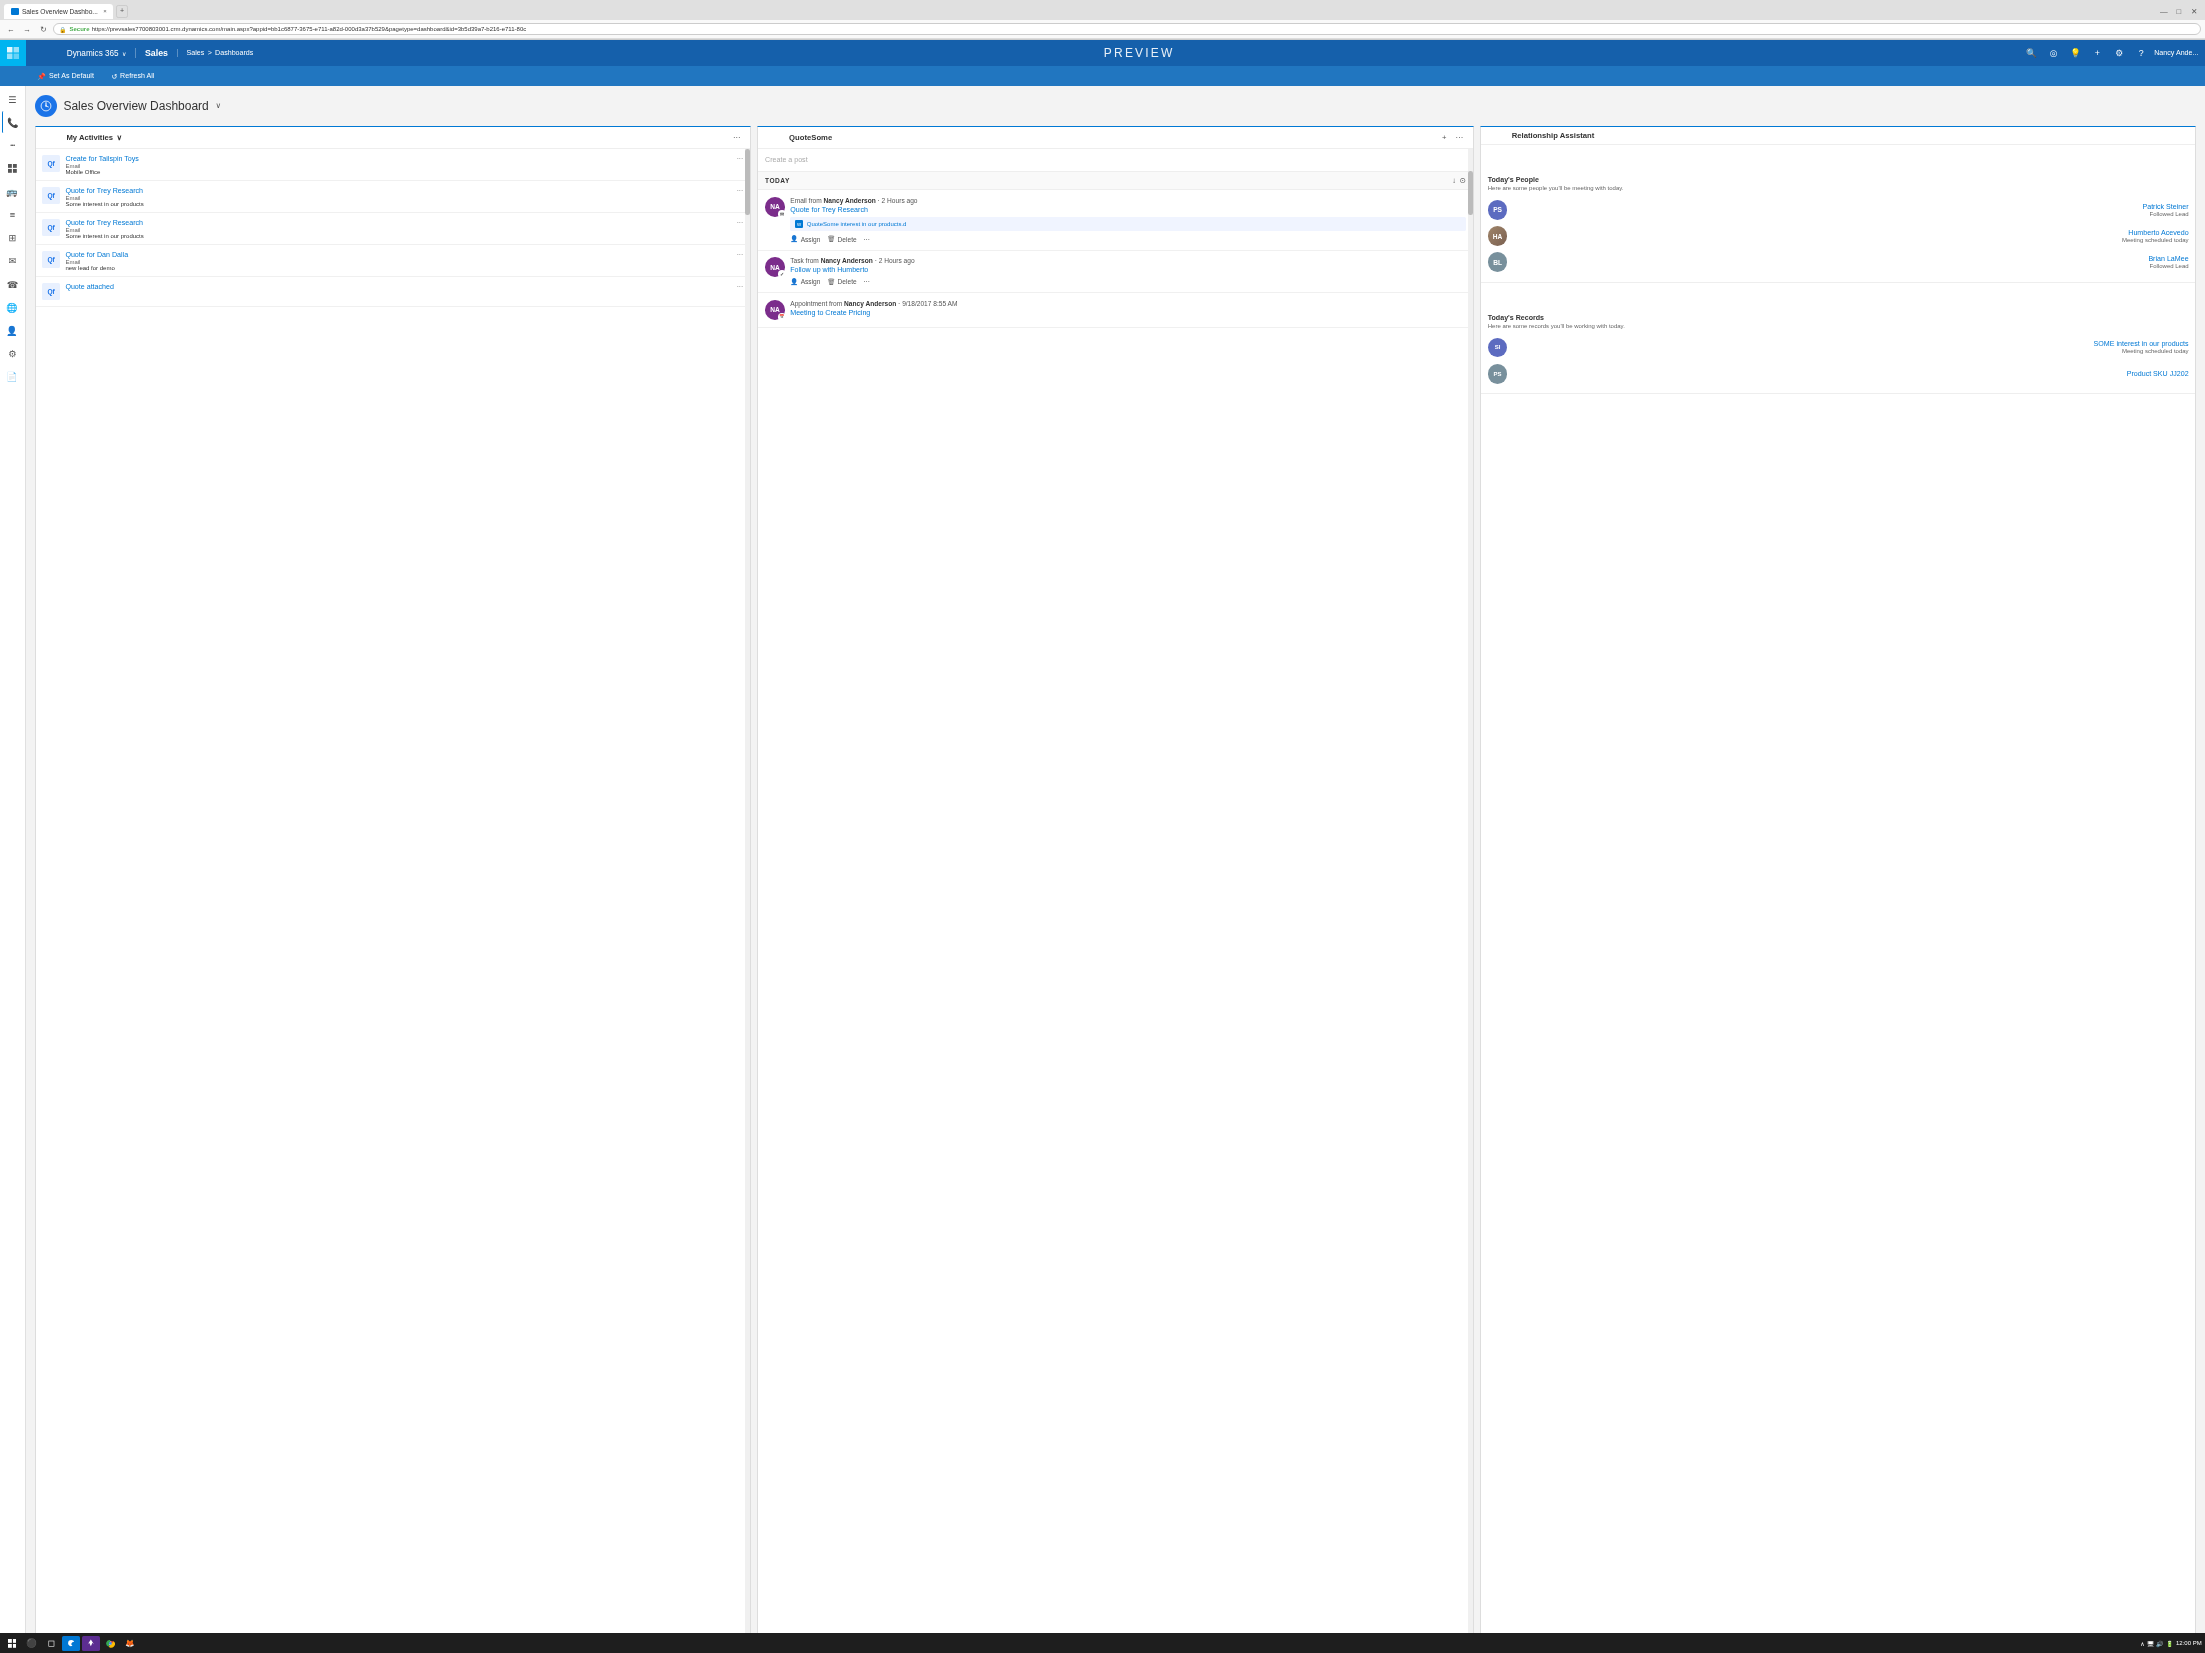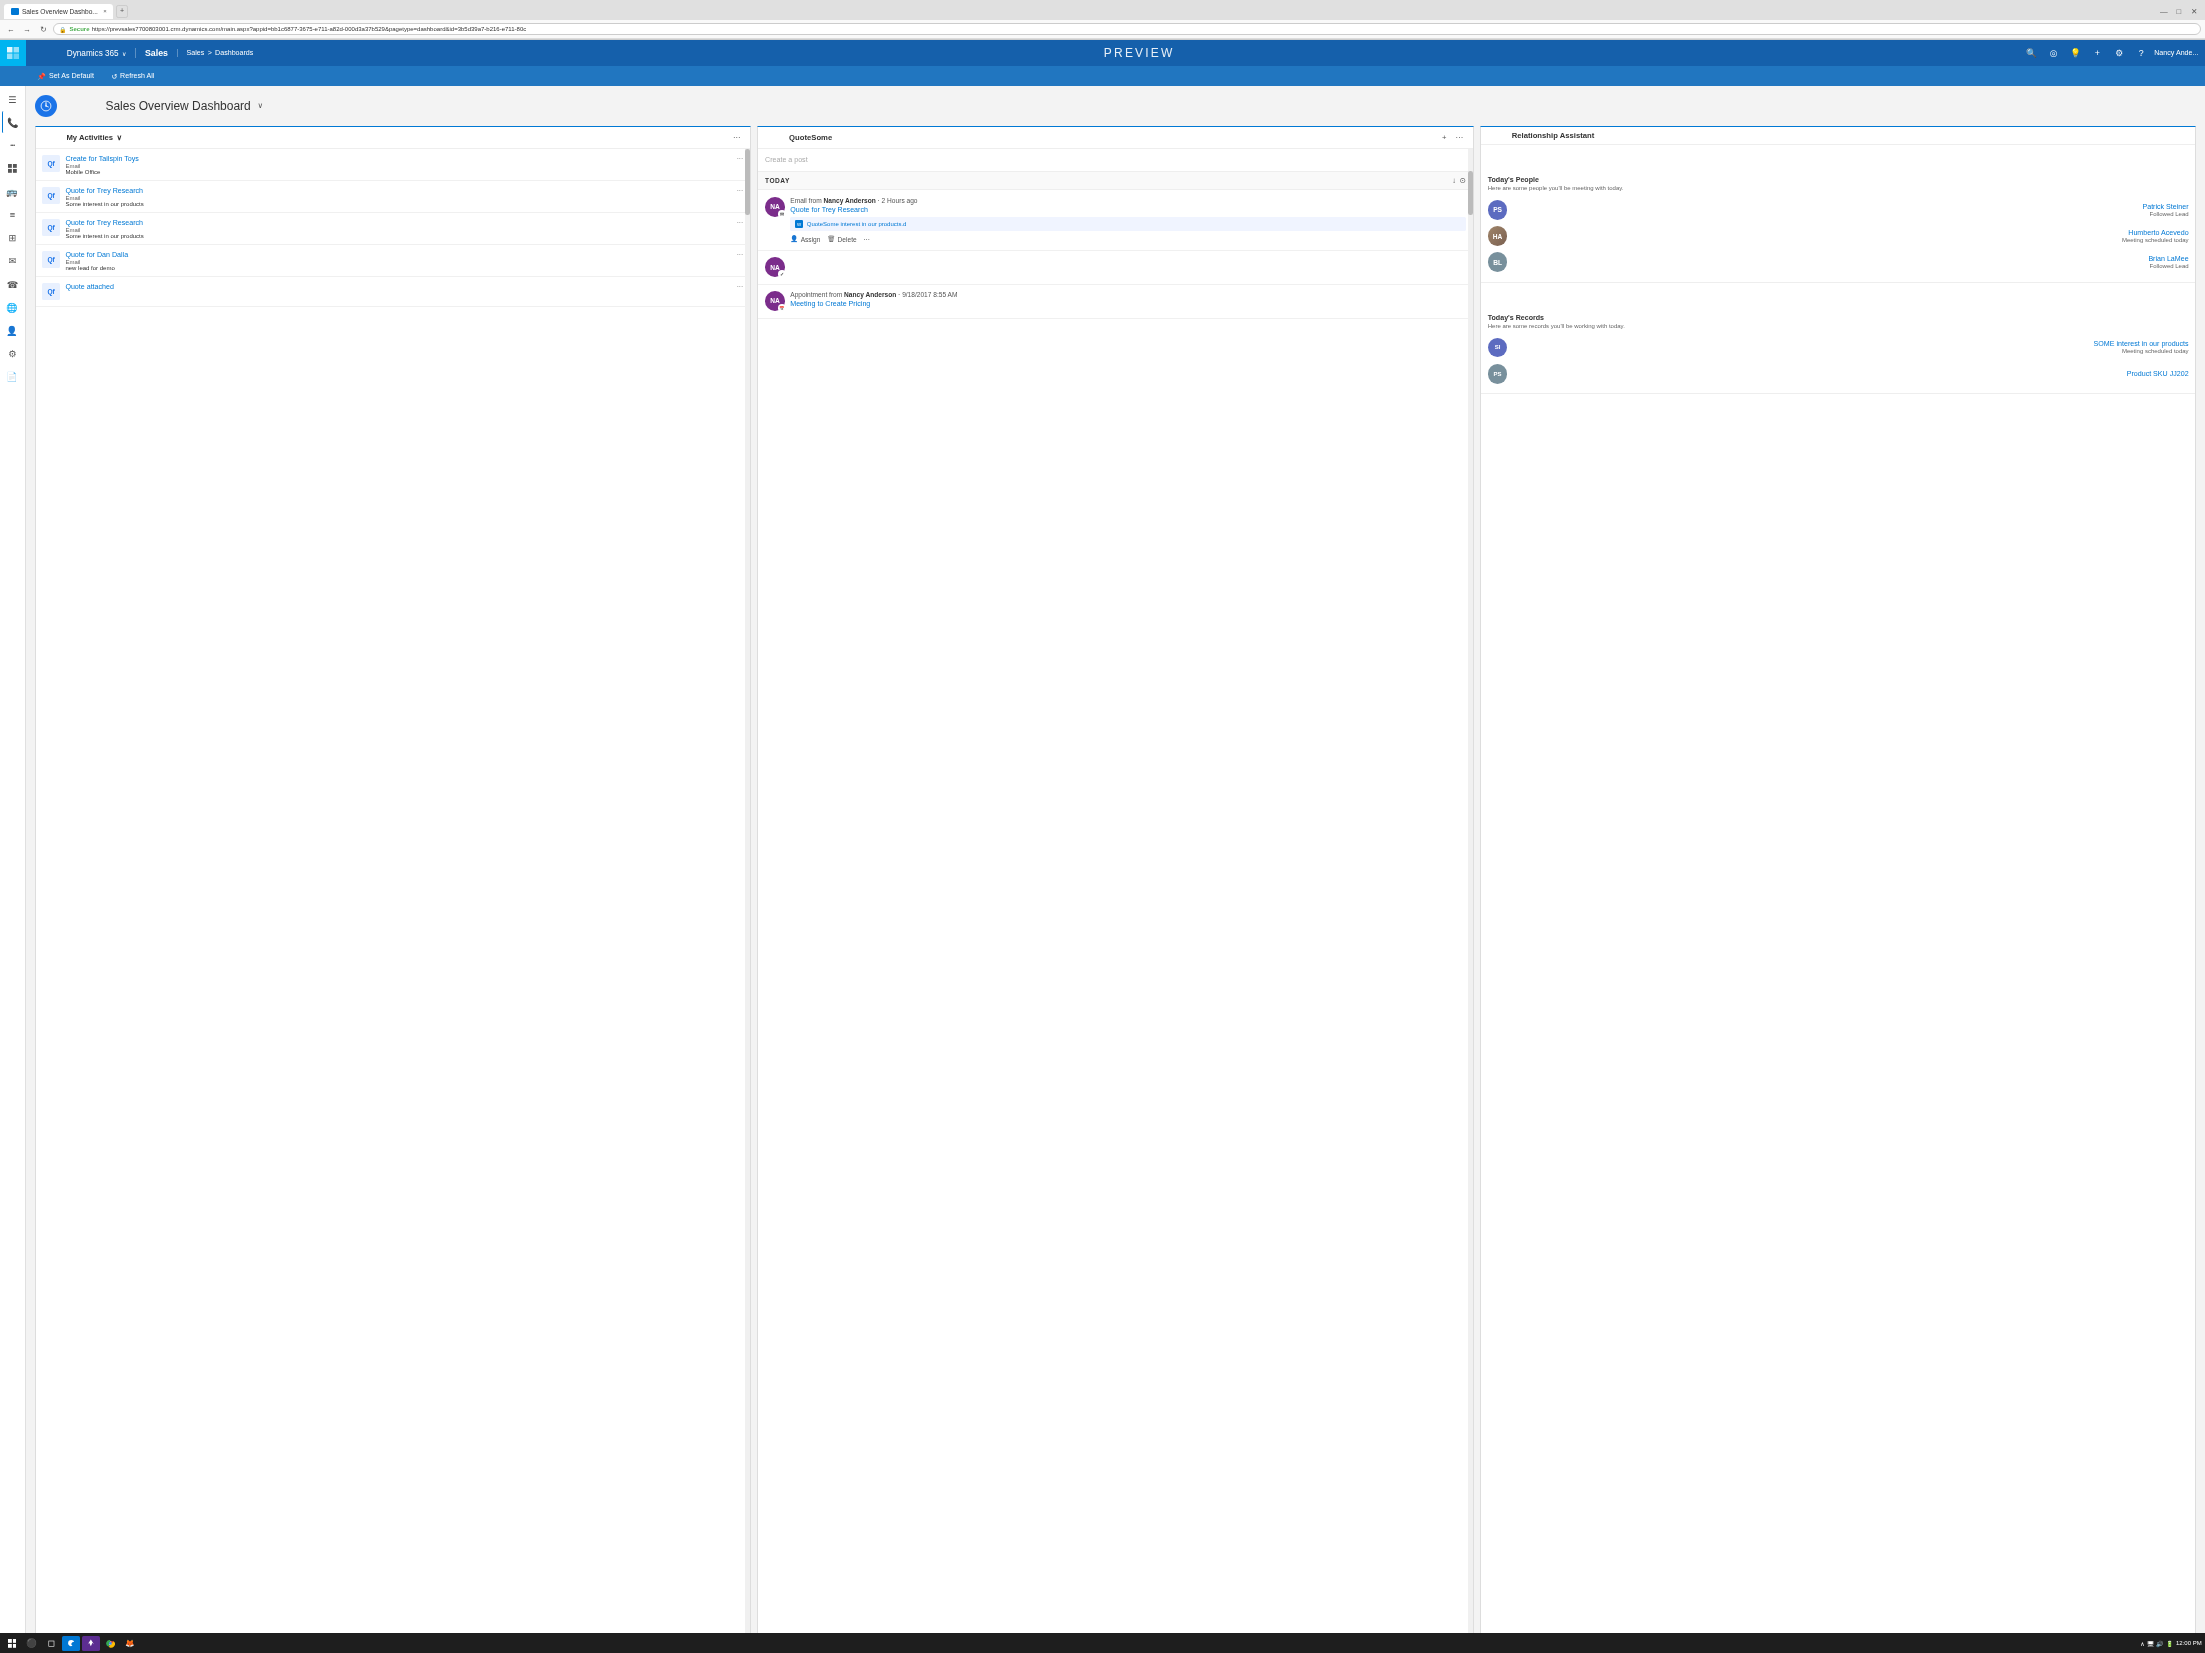--- a/index.html
+++ b/index.html
@@ -233,21 +233,20 @@
       display: flex;
       align-items: center;
       justify-content: center;
       color: white;
       font-size: 9.8px;
     }
     .dashboard-title-text {
       font-size: 12px;
       font-weight: 300;
       color: #333;
-      margin-left: 42px;
     }
     .dashboard-title-chevron {
       color: #555;
       font-size: 7.7px;
       cursor: pointer;
     }
 
     
     .dashboard-grid {
       display: grid;
@@ -739,20 +738,37 @@
                 <div class="timeline-action-btn">···</div>
               </div>
             </div>
           </div>
 
           <div class="timeline-item">
             <div class="timeline-avatar" style="background:#7b2d8b;">
               <span>NA</span>
               <div class="timeline-avatar-badge" style="background:#fff; font-size:4.9px;">✓</div>
             </div>
+            <div class="timeline-body">
+              <div class="timeline-header-line">
+                Task from <strong>Nancy Anderson</strong> · 2 Hours ago
+              </div>
+              <div class="timeline-subject">Follow up with Humberto</div>
+              <div class="timeline-actions">
+                <div class="timeline-action-btn">
+                  <span>👤</span>
+                  <span>Assign</span>
+                </div>
+                <div class="timeline-action-btn">
+                  <span>🗑</span>
+                  <span>Delete</span>
+                </div>
+                <div class="timeline-action-btn">···</div>
+              </div>
+            </div>
           </div>
 
           <div class="timeline-item">
             <div class="timeline-avatar" style="background:#7b2d8b;">
               <span>NA</span>
               <div class="timeline-avatar-badge" style="font-size:4.4px;">📅</div>
             </div>
             <div class="timeline-body">
               <div class="timeline-header-line">
                 Appointment from <strong>Nancy Anderson</strong> · 9/18/2017 8:55 AM

